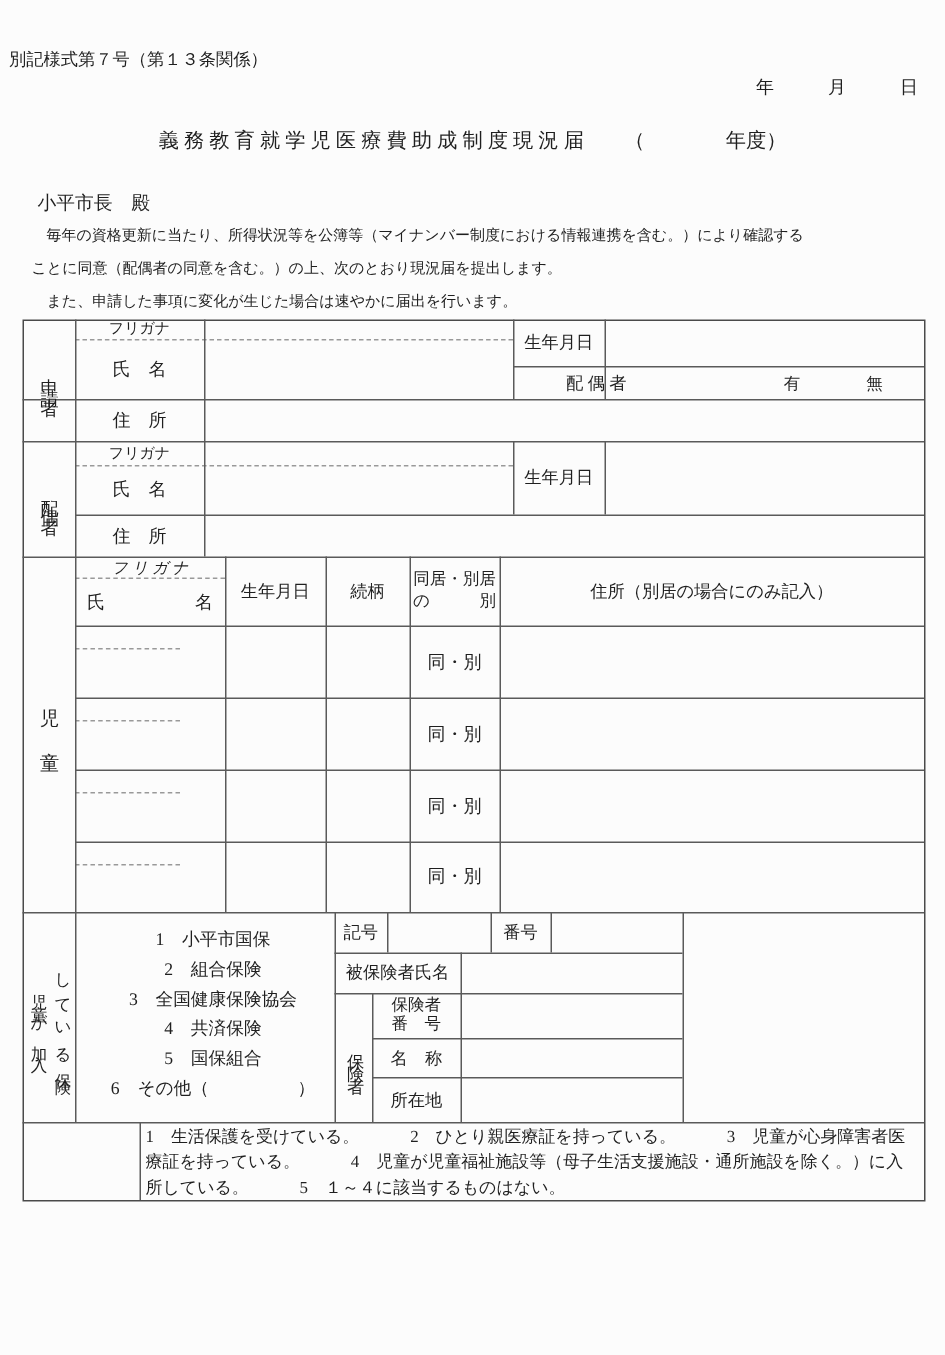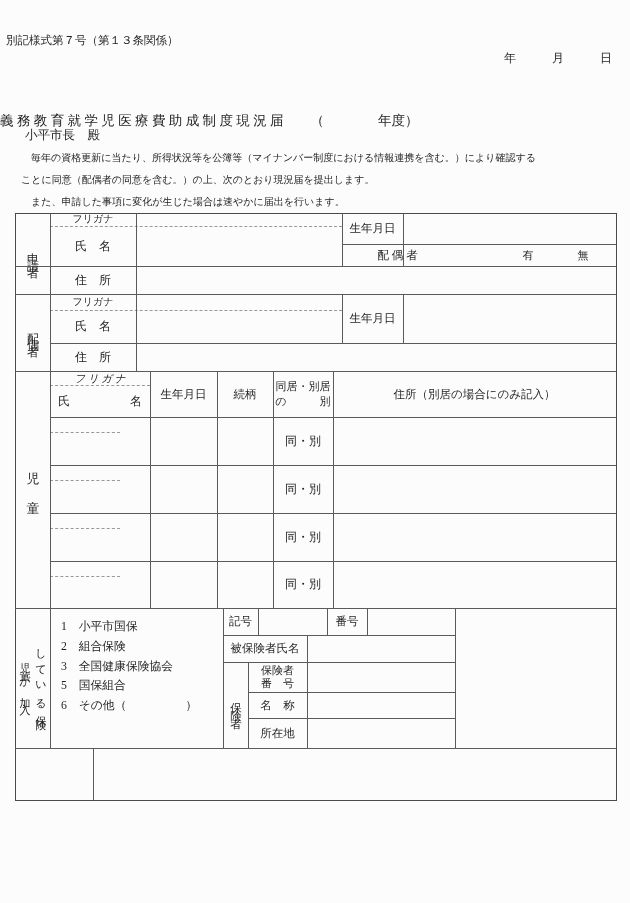--- a/index.html
+++ b/index.html
@@ -9,30 +9,30 @@
   .abs{position:absolute;}
   .txt{position:absolute;white-space:pre;line-height:1.25;}
   .pre{white-space:pre-line;}
   .ctr{display:flex;align-items:center;justify-content:center;text-align:center;}
   .vtext{writing-mode:vertical-rl;text-orientation:upright;}
   .hl{position:absolute;height:1px;background:#5a5a5a;}
   .vl{position:absolute;width:1px;background:#5a5a5a;}
   .dl{position:absolute;height:0;border-top:1px dashed #999;}
   .outer{position:absolute;border:1px solid #4a4a4a;}
   .field{position:absolute;}
-  .opt-list div{line-height:19.8px;}
+  .opt-list div{line-height:19.8px;text-align:center;}
 </style>
 </head>
 <body>
 
 <div id="page">
 
   <div class="txt" style="left:6px;top:33px;font-size:11.5px;">別記様式第７号（第１３条関係）</div>
   <div class="txt" style="right:18px;top:51px;font-size:12px;">年　　　月　　　日</div>
-  <div class="txt" style="left:0;top:86px;width:630px;text-align:left;font-size:13.5px;margin-top:27px;">義 務 教 育 就 学 児 医 療 費 助 成 制 度 現 況 届　　（　　　　年度）</div>
+  <div class="txt" style="left:0;top:86px;width:630px;text-align:center;font-size:13.5px;">義 務 教 育 就 学 児 医 療 費 助 成 制 度 現 況 届　　（　　　　年度）</div>
   <div class="txt" style="left:25px;top:128px;font-size:12.5px;">小平市長　殿</div>
   <div class="txt pre" style="left:21px;top:147px;width:606px;font-size:10px;line-height:22px;">　毎年の資格更新に当たり、所得状況等を公簿等（マイナンバー制度における情報連携を含む。）により確認する
 ことに同意（配偶者の同意を含む。）の上、次のとおり現況届を提出します。
 　また、申請した事項に変化が生じた場合は速やかに届出を行います。</div>
 
   <div class="outer" style="left:15px;top:213px;width:600px;height:586px;"></div>
 
   <div class="hl" style="left:342px;top:244px;width:274px;"></div>
   <div class="hl" style="left:15px;top:266px;width:601px;"></div>
   <div class="hl" style="left:15px;top:294px;width:601px;"></div>
@@ -132,33 +132,37 @@
   <div class="field" style="left:334px;top:562px;width:281px;height:45px;"></div>
 
   <div class="abs ctr" style="left:15px;top:608px;width:35px;height:140px;gap:1px;">
     <span class="vtext" style="font-size:11px;letter-spacing:7px;">児童が加入</span>
     <span class="vtext" style="font-size:11px;letter-spacing:4px;">している保険</span>
   </div>
   <div class="abs opt-list" style="left:50px;top:608px;width:173px;height:140px;padding:9px 0 0 11px;box-sizing:border-box;font-size:11.8px;">
     <div style="white-space:pre;">1　小平市国保</div>
     <div style="white-space:pre;">2　組合保険</div>
     <div style="white-space:pre;">3　全国健康保険協会</div>
+    <div style="white-space:pre;">4　共済保険</div>
     <div style="white-space:pre;">5　国保組合</div>
     <div style="white-space:pre;">6　その他（　　　　　）</div>
   </div>
   <div class="abs ctr" style="left:223px;top:608px;width:35px;height:27px;font-size:11.5px;">記号</div>
   <div class="abs ctr" style="left:327px;top:608px;width:40px;height:27px;font-size:11.5px;">番号</div>
   <div class="abs ctr" style="left:223px;top:635px;width:84px;height:27px;font-size:11.5px;">被保険者氏名</div>
   <div class="abs ctr vtext" style="left:223px;top:662px;width:25px;height:86px;font-size:11.5px;letter-spacing:8px;">保険者</div>
   <div class="abs ctr pre" style="left:248px;top:662px;width:59px;height:30px;font-size:11px;line-height:13px;">保険者
 番　号</div>
   <div class="abs ctr" style="left:248px;top:692px;width:59px;height:26px;font-size:11.5px;">名　称</div>
   <div class="abs ctr" style="left:248px;top:718px;width:59px;height:30px;font-size:11.5px;">所在地</div>
   <div class="field" style="left:259px;top:609px;width:67px;height:25px;"></div>
   <div class="field" style="left:368px;top:609px;width:86px;height:25px;"></div>
   <div class="field" style="left:308px;top:636px;width:146px;height:25px;"></div>
   <div class="field" style="left:308px;top:663px;width:146px;height:28px;"></div>
   <div class="field" style="left:308px;top:693px;width:146px;height:24px;"></div>
   <div class="field" style="left:308px;top:719px;width:146px;height:28px;"></div>
   <div class="field" style="left:456px;top:609px;width:159px;height:138px;"></div>
 
+  <div class="abs pre" style="left:93px;top:748px;width:523px;height:52px;font-size:11.3px;line-height:17px;padding:2px 4px;box-sizing:border-box;">1　生活保護を受けている。　　　2　ひとり親医療証を持っている。　　　3　児童が心身障害者医
+療証を持っている。　　　4　児童が児童福祉施設等（母子生活支援施設・通所施設を除く。）に入
+所している。　　　5　１～４に該当するものはない。</div>
 
 </div>
 
 </body></html>

